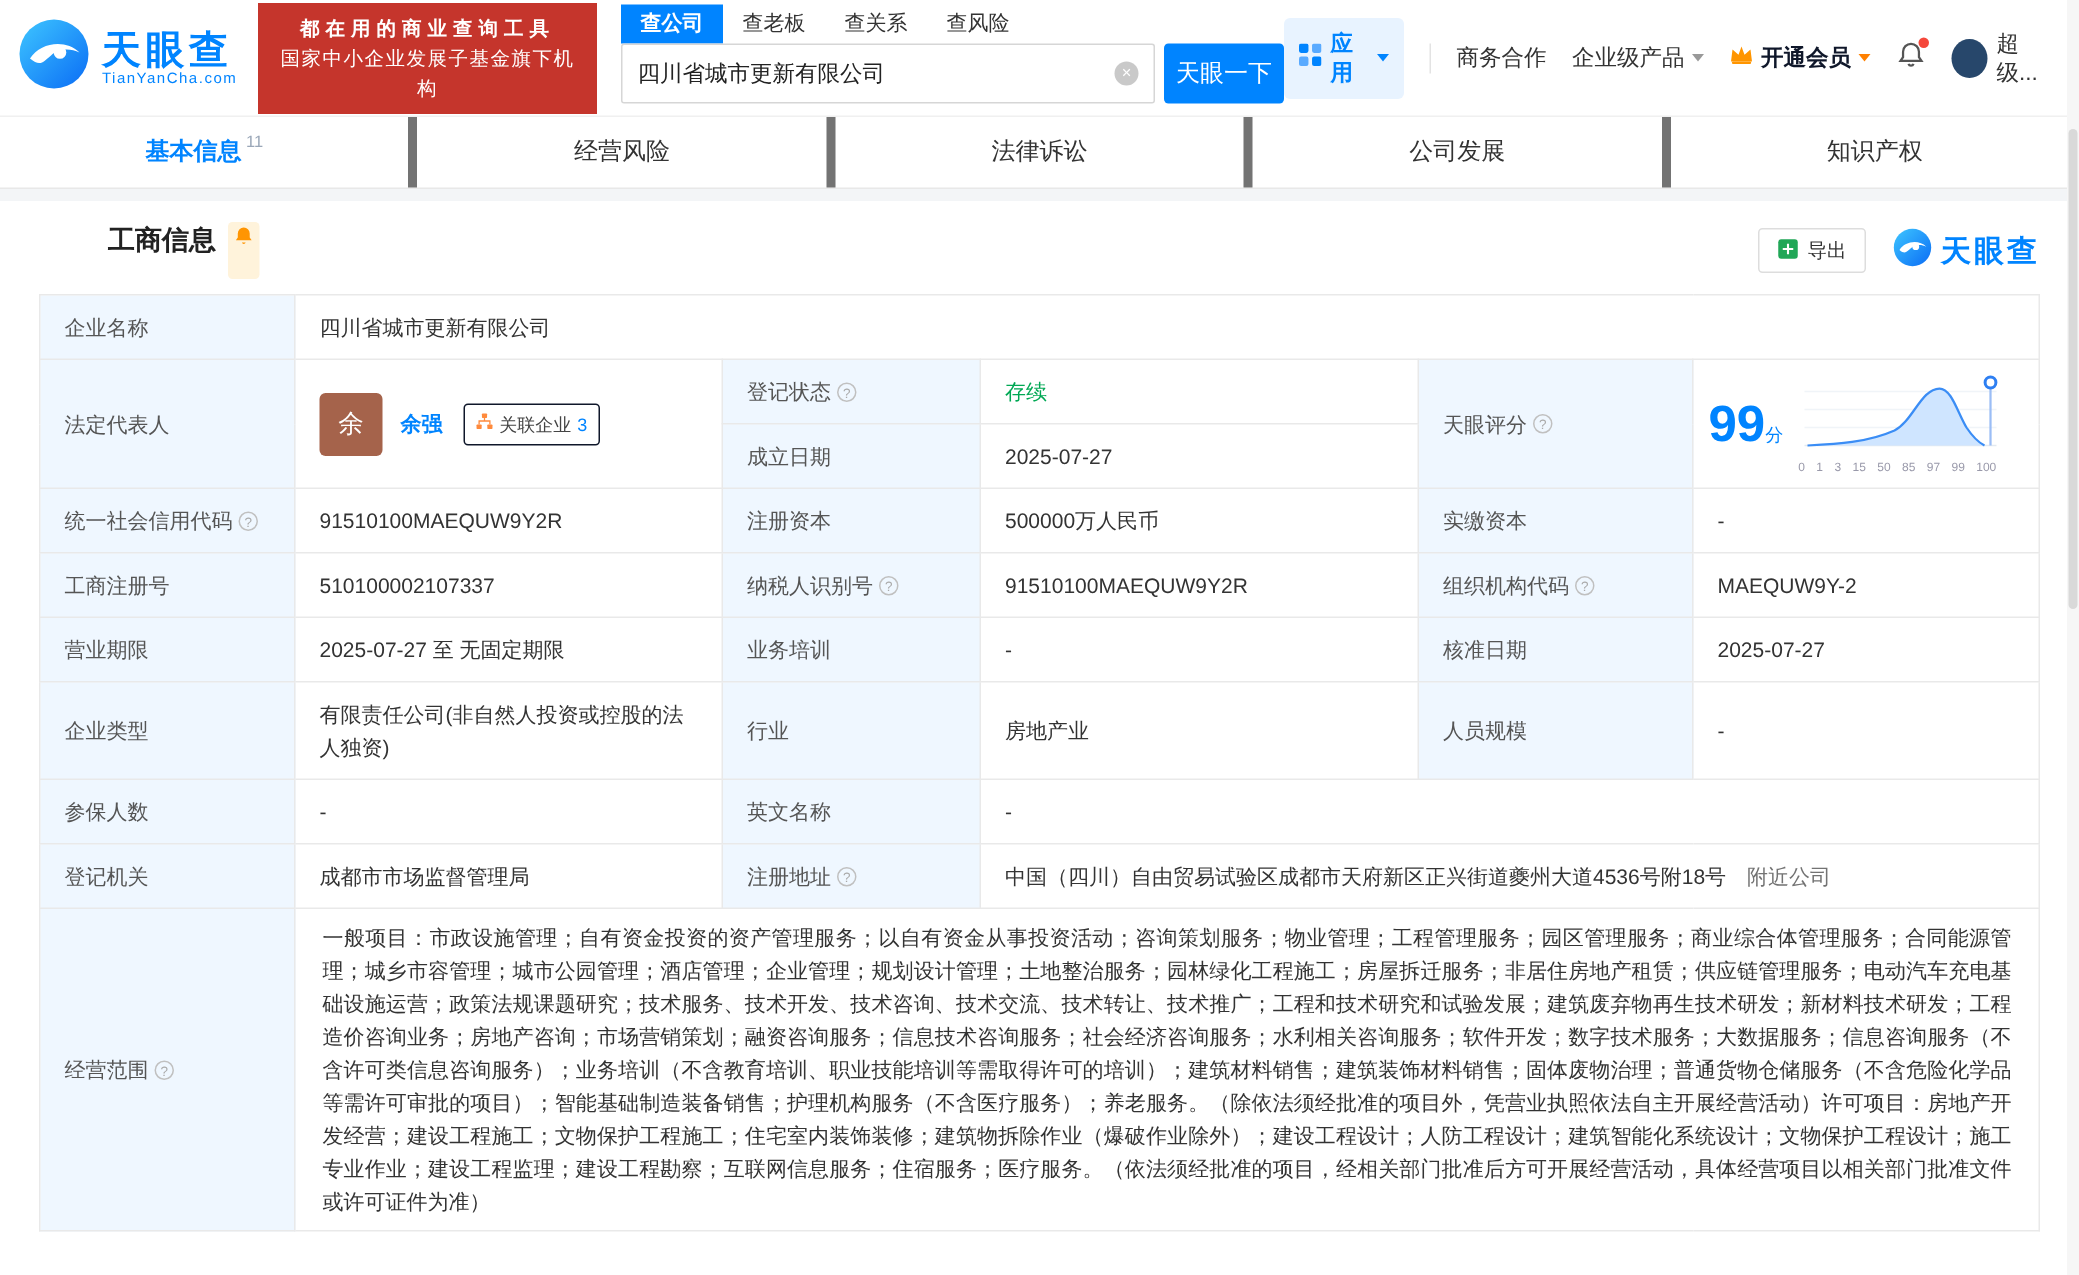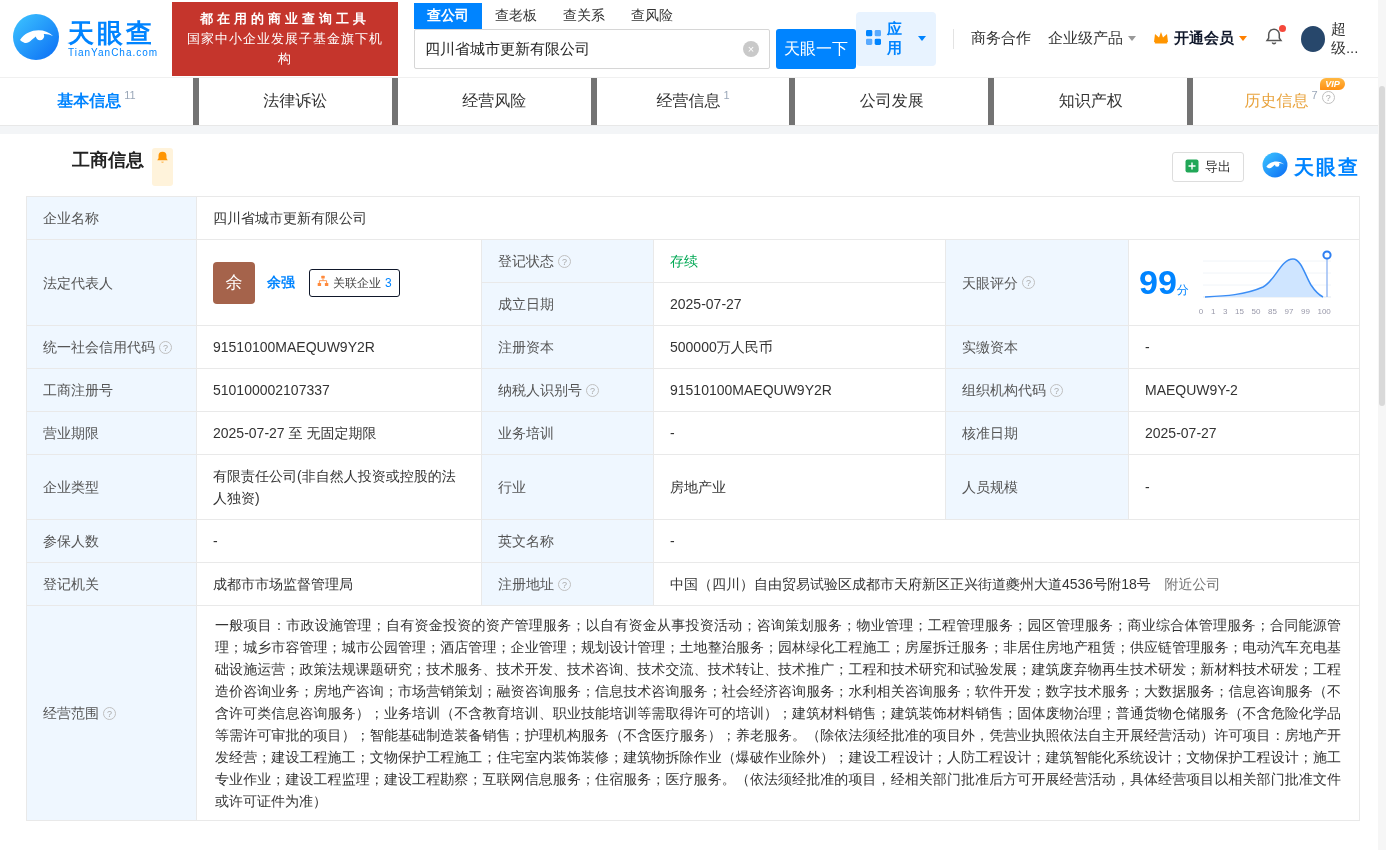--- a/index.html
+++ b/index.html
@@ -173,44 +173,30 @@
 </div>
 
 <div class="tabbar">
   <div class="tab active">
     <span class="tab-rel">
       <span>基本信息</span>
       <span class="count">11</span>
     </span>
   </div>
   <div class="tab">
+    <span>经营风险</span>
+  </div>
+  <div class="tab">
     <span>法律诉讼</span>
-  </div>
-  <div class="tab">
-    <span>经营风险</span>
-  </div>
-  <div class="tab">
-    <span class="tab-rel">
-      <span>经营信息</span>
-      <span class="count">1</span>
-    </span>
   </div>
   <div class="tab">
     <span>公司发展</span>
   </div>
   <div class="tab">
     <span>知识产权</span>
-  </div>
-  <div class="tab history">
-    <span class="tab-rel">
-      <span class="vip-badge">VIP</span>
-      <span>历史信息</span>
-      <span class="count">7</span>
-      <span class="qmark">?</span>
-    </span>
   </div>
 </div>
 
 <div class="gap-band"></div>
 
 <div class="content">
   <div class="sec-head">
     <span class="sec-title">工商信息</span>
     <span class="alarm-chip">
       <svg width="15" height="15" viewBox="0 0 20 20">

